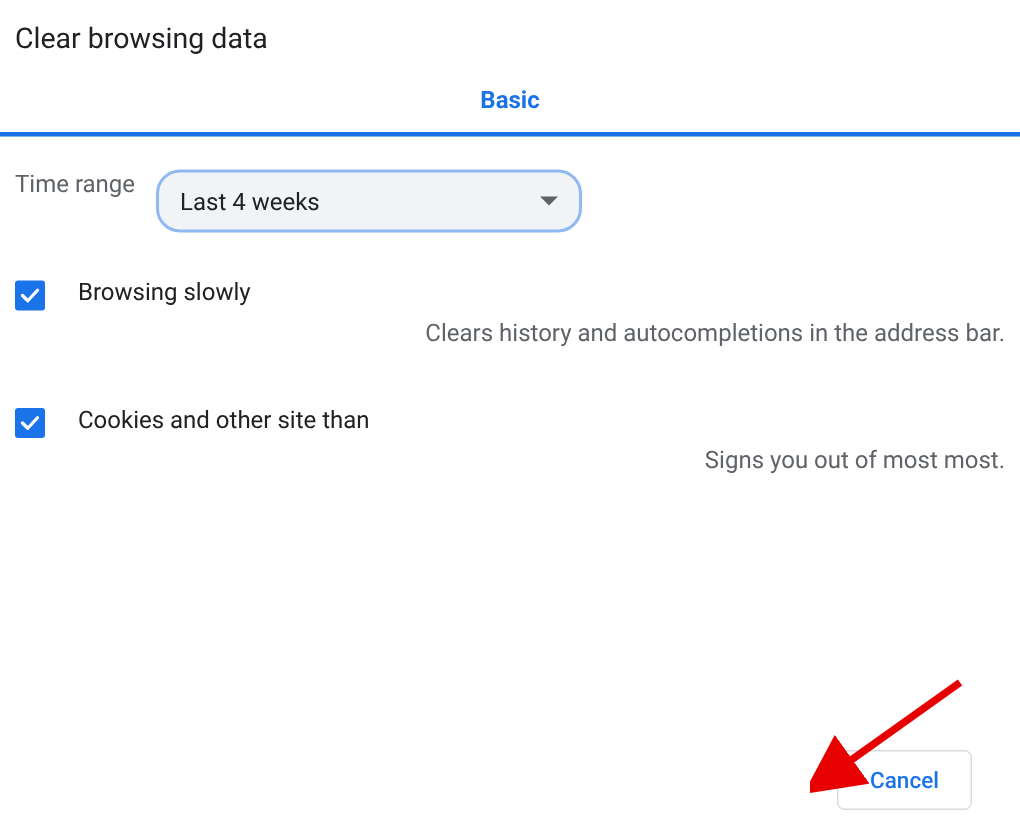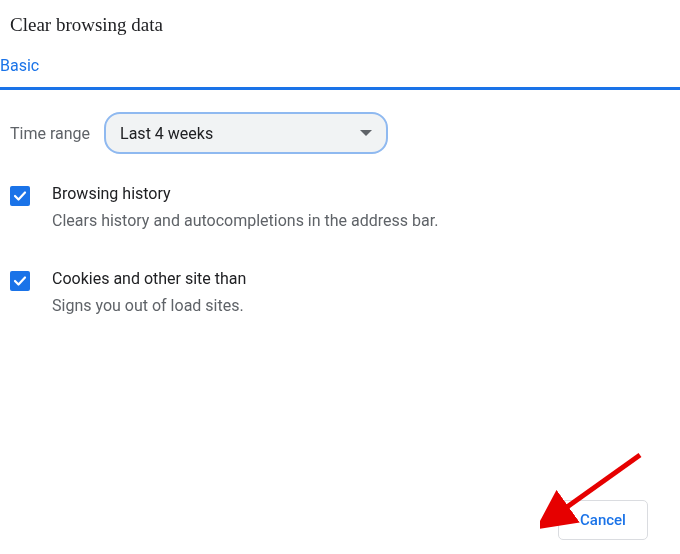--- a/index.html
+++ b/index.html
@@ -14,49 +14,47 @@
     height: 554px;
     position: relative;
     overflow: hidden;
   }
   .dialog { padding: 0; }
   .title {
     font-size: 19px;
     color: #202124;
     padding: 14px 18px 8px 10px;
     font-weight: 400;
-    font-family: Liberation Serif, serif;
   }
   .tabs {
     display: flex;
     border-bottom: 1px solid #dadce0;
   }
   .tab {
     flex: 1;
-    text-align: left;
+    text-align: center;
     padding: 12px 0 14px 0;
     font-size: 16px;
     color: #5f6368;
     cursor: pointer;
     position: relative;
-    font-weight: 400;
+    font-weight: 700;
   }
   .tab.active {
     color: #1a73e8;
   }
   .tab.active::after {
     content: "";
     position: absolute;
     left: 0; right: 0; bottom: -1px;
     height: 3px;
     background: #1a73e8;
   }
   .time-row {
     display: flex;
-    align-items: center;
     padding: 22px 10px 10px 10px;
     gap: 14px;
   }
   .time-label {
     color: #5f6368;
     font-size: 16px;
   }
   .select {
     display: flex;
     align-items: center;
@@ -101,20 +99,21 @@
   .opt-text { flex: 1; }
   .opt-title {
     font-size: 16px;
     color: #202124;
     margin-bottom: 6px;
   }
   .opt-desc {
     font-size: 16px;
     color: #5f6368;
     line-height: 1.5;
+    text-align: right;
   }
   .footer {
     position: absolute;
     bottom: 14px;
     right: 32px;
     display: flex;
     gap: 14px;
   }
   .btn {
     height: 40px;
@@ -163,34 +162,34 @@
 
   <div class="options">
 
     <div class="opt">
       <div class="checkbox">
         <svg width="14" height="14" viewBox="0 0 14 14">
             <path d="M2 7 L5.5 10.5 L12 3.5" stroke="#fff" stroke-width="2.2" fill="none" stroke-linecap="round" stroke-linejoin="round"></path>
           </svg>
       </div>
       <div class="opt-text">
-        <div class="opt-title">Browsing history</div>
+        <div class="opt-title">Browsing slowly</div>
         <div class="opt-desc">Clears history and autocompletions in the address bar.</div>
       </div>
     </div>
 
     <div class="opt">
       <div class="checkbox">
         <svg width="14" height="14" viewBox="0 0 14 14">
             <path d="M2 7 L5.5 10.5 L12 3.5" stroke="#fff" stroke-width="2.2" fill="none" stroke-linecap="round" stroke-linejoin="round"></path>
           </svg>
       </div>
       <div class="opt-text">
         <div class="opt-title">Cookies and other site than</div>
-        <div class="opt-desc">Signs you out of load sites.</div>
+        <div class="opt-desc">Signs you out of most most.</div>
       </div>
     </div>
 
 
   </div>
 
   <div class="footer">
     <div class="btn btn-outline">Cancel</div>
   </div>
 

